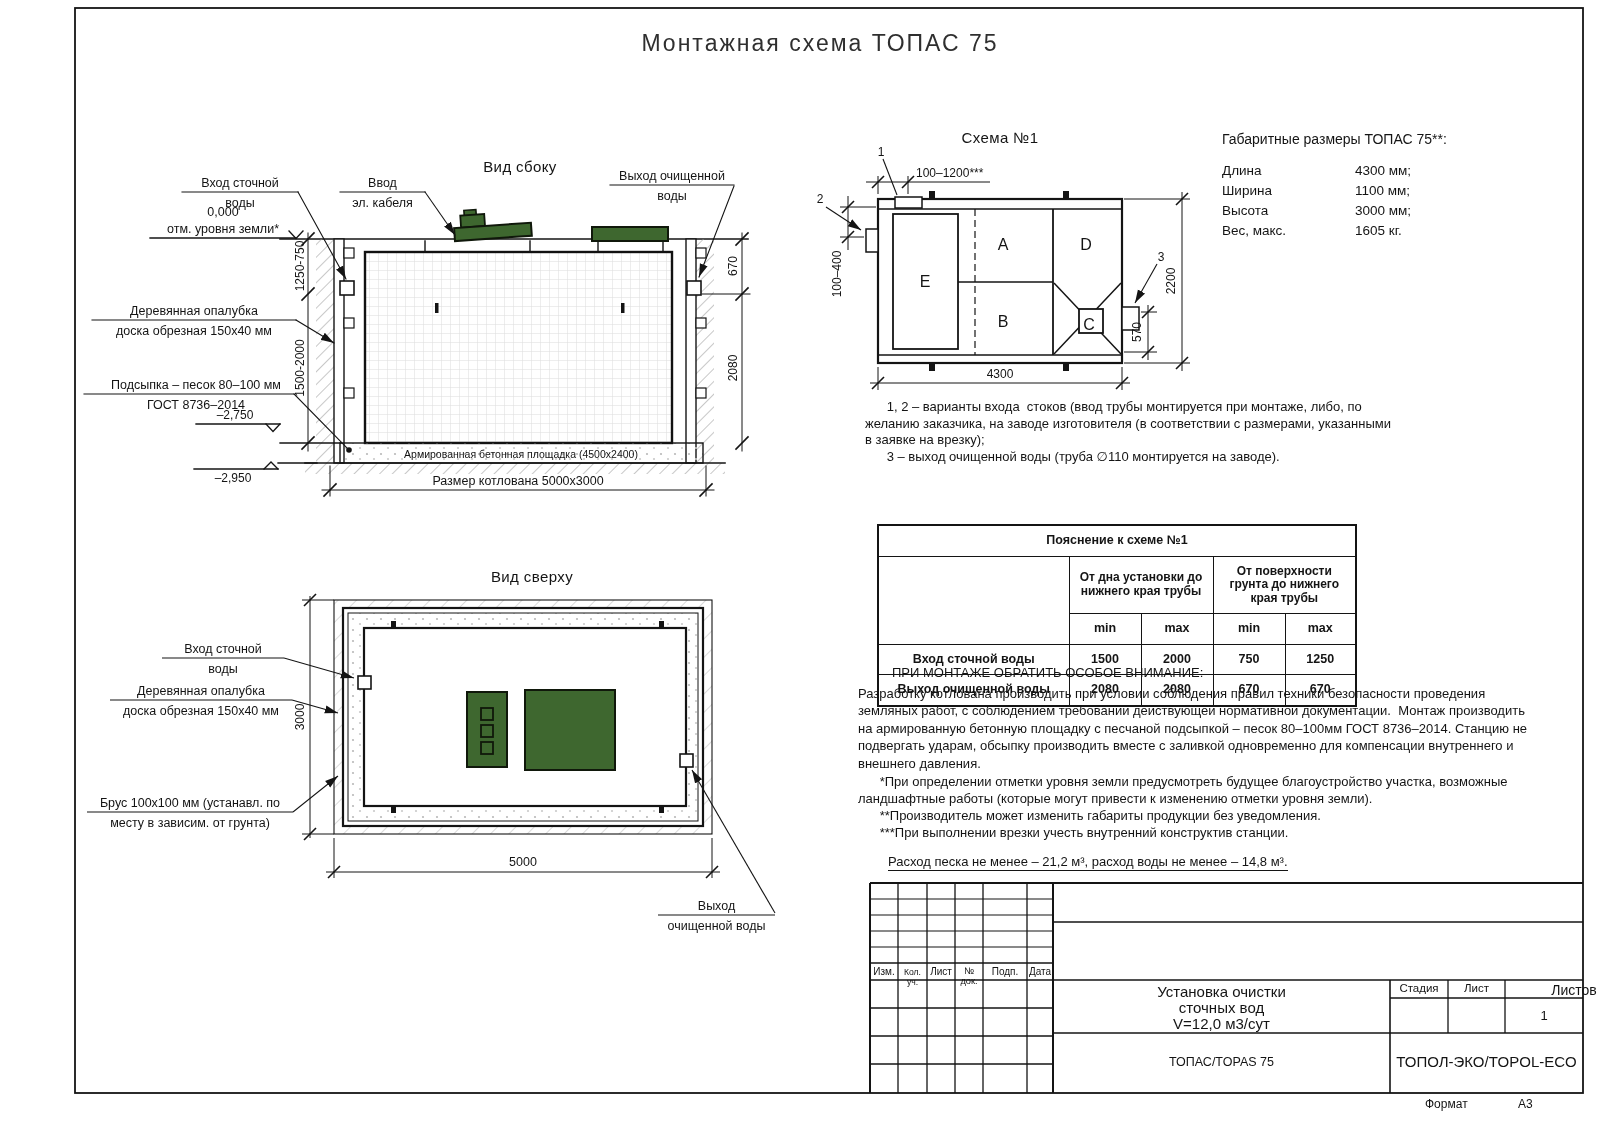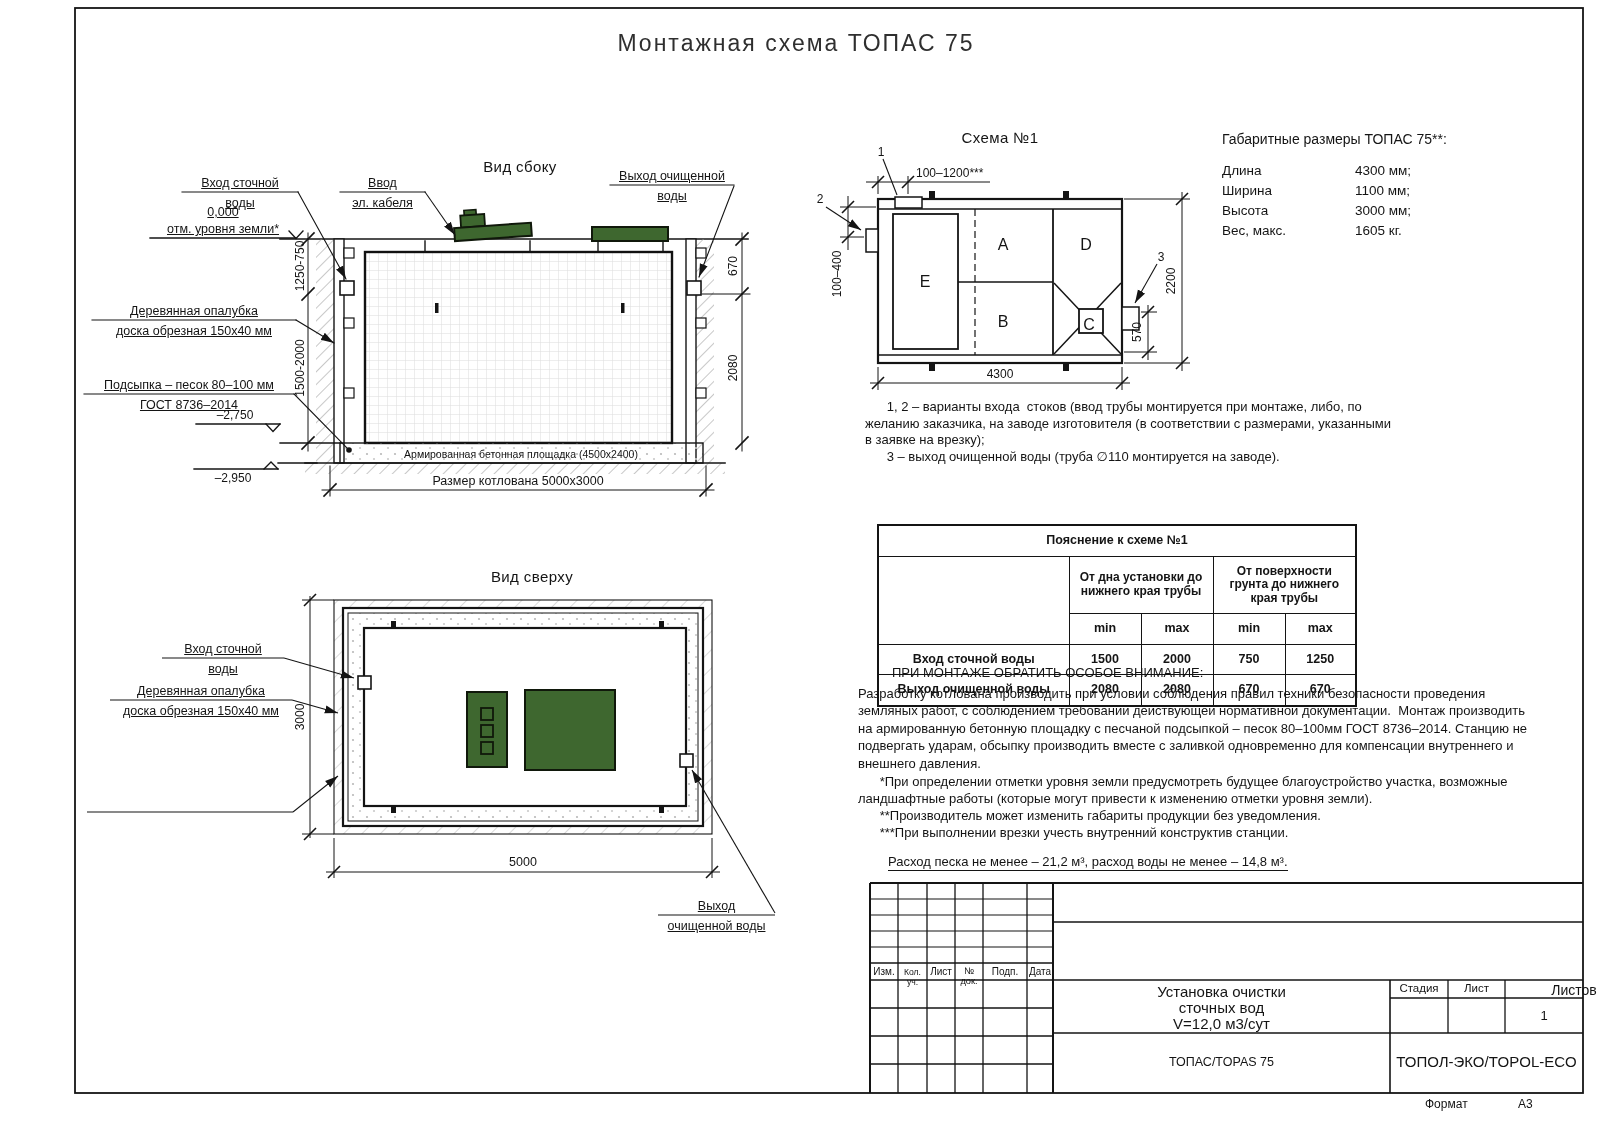--- a/index.html
+++ b/index.html
@@ -1,21 +1,21 @@
 <!DOCTYPE html>
 <html lang="ru"><head>
 <meta charset="utf-8">
 <style>
   html,body{margin:0;padding:0;background:#e8e8e8;}
   .sheet{position:relative;width:1600px;height:1131px;background:#fff;outline:1px solid #9d9d9d;
          font-family:"Liberation Sans","DejaVu Sans",sans-serif;color:#141414;overflow:hidden;}
   .t{position:absolute;}
   .c{text-align:center;}
   .pre{white-space:pre-wrap;font-size:13px;line-height:16.6px;}
-  .lbl{font-size:12.5px;line-height:17px;text-align:center;text-decoration:underline;}
+  .lbl{font-size:12.5px;line-height:17px;text-align:center;}
   .vt{font-size:15px;letter-spacing:.4px;text-align:center;}
   .pagetitle{font-size:23px;letter-spacing:2px;color:#2f2f2f;text-align:center;}
   .dimside{font-size:12px;}
   svg text{fill:#141414;font-family:"Liberation Sans","DejaVu Sans",sans-serif;}
   .mid{text-anchor:middle;}
   .comp{font-size:16px;text-anchor:middle;}
   .dimtxt{font-size:12px;}
   .small{font-size:10.5px;}
   
   table.expl{border-collapse:collapse;table-layout:fixed;font-size:12.5px;}
@@ -300,21 +300,21 @@
       <line x1="870" y1="1064" x2="1053" y2="1064" stroke-width="1.3"></line>
       <line x1="1053" y1="922" x2="1583" y2="922" stroke-width="1.6"></line>
       <line x1="1053" y1="1033" x2="1583" y2="1033" stroke-width="1.6"></line>
       <line x1="1390" y1="980" x2="1390" y2="1093" stroke-width="1.6"></line>
       <line x1="1448" y1="980" x2="1448" y2="1033" stroke-width="1.3"></line>
       <line x1="1505" y1="980" x2="1505" y2="1033" stroke-width="1.3"></line>
       <line x1="1390" y1="998" x2="1583" y2="998" stroke-width="1.3"></line>
     </g>
   </svg>
 
-  <div class="t pagetitle" style="left:486px;top:30px;width:620px">Монтажная схема ТОПАС 75</div>
+  <div class="t pagetitle" style="left:510px;top:30px;width:620px">Монтажная схема ТОПАС 75</div>
 
   <div class="t vt" style="left:450px;top:158px;width:140px">Вид сбоку</div>
   <div class="t vt" style="left:462px;top:568px;width:140px">Вид сверху</div>
   <div class="t vt" style="left:940px;top:129px;width:120px">Схема №1</div>
 
   <div class="t lbl" style="left:182px;top:175px;width:116px">
     <div>Вход сточной</div>
     <div style="margin-top:3px">воды</div>
   </div>
   <div class="t lbl" style="left:340px;top:175px;width:85px">
@@ -326,34 +326,38 @@
     <div style="margin-top:3px">воды</div>
   </div>
   <div class="t lbl" style="left:150px;top:204px;width:146px">
     <div>0,000</div>
     <div>отм. уровня земли*</div>
   </div>
   <div class="t lbl" style="left:92px;top:303px;width:204px">
     <div>Деревянная опалубка</div>
     <div style="margin-top:3px">доска обрезная 150х40 мм</div>
   </div>
-  <div class="t lbl" style="left:84px;top:377px;width:210px">
+  <div class="t lbl" style="left:91px;top:377px;width:210px">
     <div>Подсыпка – песок 80–100 мм</div>
     <div style="margin-top:3px">ГОСТ 8736–2014</div>
   </div>
   <div class="t dimside" style="left:198px;top:408px;width:74px;text-align:center">–2,750</div>
   <div class="t dimside" style="left:196px;top:471px;width:74px;text-align:center">–2,950</div>
 
   <div class="t lbl" style="left:162px;top:641px;width:122px">
     <div>Вход сточной</div>
     <div style="margin-top:3px">воды</div>
   </div>
   <div class="t lbl" style="left:110px;top:683px;width:182px">
     <div>Деревянная опалубка</div>
     <div style="margin-top:3px">доска обрезная 150х40 мм</div>
+  </div>
+  <div class="t lbl" style="left:87px;top:795px;width:206px">
+    <div>Брус 100х100 мм (устанавл. по</div>
+    <div style="margin-top:3px">месту в зависим. от грунта)</div>
   </div>
   <div class="t lbl" style="left:658px;top:898px;width:117px">
     <div>Выход</div>
     <div style="margin-top:3px">очищенной воды</div>
   </div>
 
   <div class="t" style="left:1222px;top:131px;width:360px;font-size:14px">Габаритные размеры ТОПАС 75**:</div>
   <div class="t" style="left:1222px;top:161px;width:340px;font-size:13.5px;line-height:20px">
     <div style="display:flex">
       <span style="width:133px">Длина</span>

